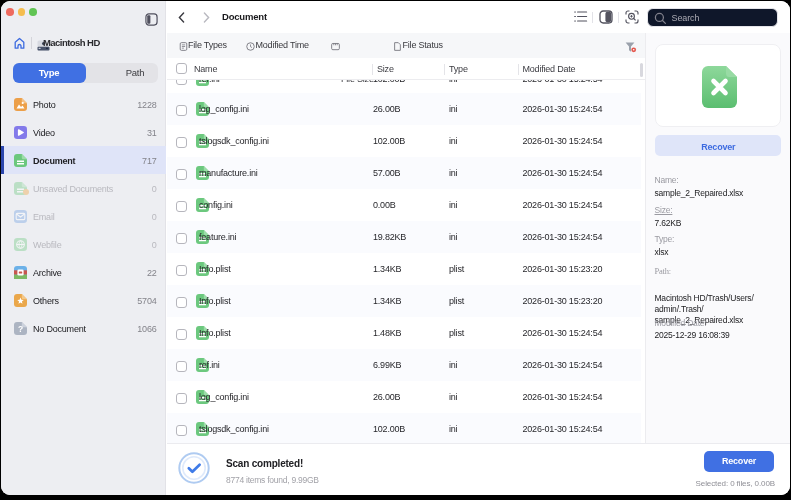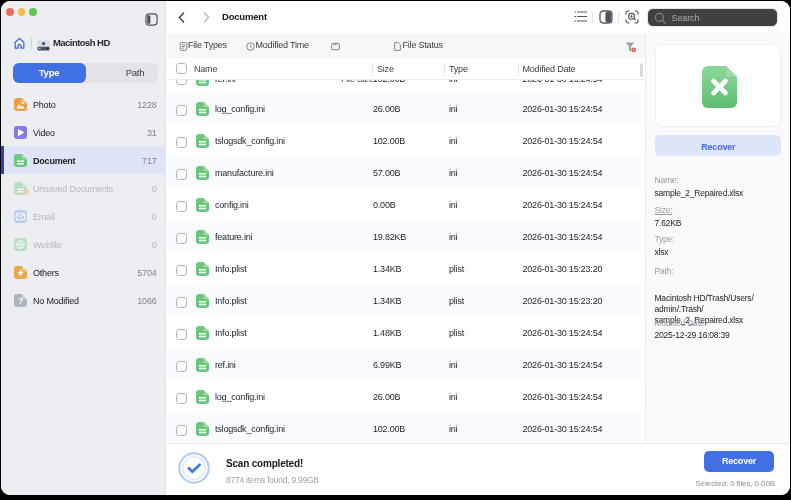--- a/index.html
+++ b/index.html
@@ -7,21 +7,21 @@
 .window { position:absolute; left:1px; top:1px; width:789px; height:494px; border-radius:9px; background:#fff; overflow:hidden; }
 
 .sidebar { position:absolute; left:0; top:0; width:165px; height:100%; background:#EDEEF2; border-right:1px solid #E2E2E7; }
 .tl { position:absolute; top:7.2px; width:7.6px; height:7.6px; border-radius:50%; }
 .tl.r { left:5px;  background:#EE6A5F; }
 .tl.y { left:16.6px; background:#F5BD4F; }
 .tl.g { left:28.2px; background:#61C454; }
 .sb-toggle { position:absolute; left:144px; top:11px; }
 .homerow { position:absolute; left:13px; top:35px; height:14px; }
 .sep-v { position:absolute; left:29.5px; top:35.5px; width:1px; height:12px; background:#D4D4DA; }
-.mhd { position:absolute; left:52px; top:35.5px; font-size:9.5px; font-weight:bold; color:#2a2a2e; letter-spacing:-0.55px;}
+.mhd { position:absolute; left:42px; top:35.5px; font-size:9.5px; font-weight:bold; color:#2a2a2e; letter-spacing:-0.55px;}
 .seg { position:absolute; left:11.5px; top:61.5px; width:145px; height:20px; background:#E3E3E7; border-radius:6px; }
 .seg .on { position:absolute; left:0; top:0; width:73px; height:20px; background:#4070E3; border-radius:6px; color:#fff; font-size:9.5px; font-weight:bold; text-align:center; line-height:20px; letter-spacing:-0.2px;}
 .seg .off { position:absolute; left:73px; top:0; width:72px; height:20px; color:#3c3c40; font-size:9.5px; text-align:center; line-height:20px; letter-spacing:-0.2px;padding-left:27px;}
 .nav { position:absolute; left:0; top:89px; width:165px; }
 .nav .it { position:relative; height:28px; }
 .nav .ic { position:absolute; left:13px; top:7px; }
 .nav .lb { position:absolute; left:32px; top:9.5px; font-size:9px; color:#202024; letter-spacing:-0.2px; }
 .nav .ct { position:absolute; right:9.5px; top:9.5px; font-size:9px; color:#83838a; letter-spacing:-0.2px; }
 .nav .it.sel { background:#DFE4F8; }
 .nav .it.sel::before { content:""; position:absolute; left:0; top:0; width:3px; height:28px; background:#2b46ad; }
@@ -34,40 +34,40 @@
 .fitem { position:absolute; top:39px; font-size:9px; color:#39393e; letter-spacing:-0.2px; }
 .fic { position:absolute; top:40.5px; }
 .thead { position:absolute; left:166px; top:56.5px; width:479px; height:22px; background:#fff; border-bottom:1px solid #ECECEF; font-size:9px; color:#3c3c42; letter-spacing:-0.2px; }
 .thead .cs { position:absolute; top:6px; width:1px; height:11px; background:#E4E4E8; }
 .cb { position:absolute; width:11px; height:11px; border:1.2px solid #b6b6bd; border-radius:3px; background:#fff; }
 .rows { position:absolute; left:166px; top:78.5px; width:474px; height:363.8px; overflow:hidden; }
 .row { position:relative; height:32px; font-size:9px; color:#27272b; letter-spacing:-0.2px; }
 .row:nth-child(even) { background:#FAFBFE; }
 .row .cb { left:8.6px; top:11.5px; }
 .row .fico { position:absolute; left:29px; top:9px; }
-.row .nm { position:absolute; left:48px; top:11px; }
+.row .nm { position:absolute; left:32px; top:11px; }
 .row .sz { position:absolute; left:206px; top:11px; }
 .row .tp { position:absolute; left:282px; top:11px; }
 .row .dt { position:absolute; left:355.5px; top:11px; }
 .sbar { position:absolute; left:639.4px; top:62px; width:3px; height:14px; border-radius:1.5px; background:#D8D8DE; }
 
 .footer { position:absolute; left:166px; top:442.3px; width:623px; height:52px; background:#fff; border-top:1px solid #EBEBEF; }
 .scan-circ { position:absolute; left:9px; top:6px; }
 .scan-t { position:absolute; left:59px; top:14px; font-size:10px; font-weight:bold; color:#202024; letter-spacing:-0.2px; }
 .scan-s { position:absolute; left:59px; top:31px; font-size:8.5px; color:#a2a2a8; letter-spacing:-0.25px; }
 .recover-btn { position:absolute; left:537px; top:7.2px; width:70px; height:21px; background:#4070E3; border-radius:5px; color:#fff; font-size:9px; font-weight:bold; text-align:center; line-height:21px; letter-spacing:-0.2px; }
 .sel-info { position:absolute; right:15px; top:35px; font-size:8px; color:#8f8f96; letter-spacing:-0.1px; }
 
 .rpanel { position:absolute; left:643.8px; top:32px; width:145.2px; height:410px; background:#FAFAFC; border-left:1px solid #ECECEF; }
 .card { position:absolute; left:9.5px; top:11px; width:126px; height:83px; background:#fff; border:1px solid #EFEFF2; border-radius:8px; }
 .rec-lite { position:absolute; left:9.5px; top:102px; width:126px; height:21px; background:#DFE5F9; border-radius:5px; color:#3D6BE0; font-size:9px; font-weight:bold; text-align:center; line-height:25px; letter-spacing:-0.2px; }
 .dl { position:absolute; left:8.7px; font-size:8.5px; color:#9a9aa1; letter-spacing:-0.2px; }
 .dv { position:absolute; left:8.7px; font-size:8.5px; color:#1c1c1f; letter-spacing:-0.2px; }
 
-.search { position:absolute; left:645.5px; top:6.5px; width:131px; height:19px; border:1px solid #E5E5EA; border-radius:6px; background:#404040; }
+.search { position:absolute; left:645.5px; top:6.5px; width:131px; height:19px; border:1px solid #E5E5EA; border-radius:6px; background:#0f172a; }
 .search span { position:absolute; left:24px; top:4.5px; font-size:9px; color:#A9A9B2; letter-spacing:-0.1px; }
 .tbicon { position:absolute; top:9px; }
 .tsep { position:absolute; top:11px; width:1px; height:11px; background:#E2E2E7; }
 </style>
 </head>
 <body>
 <div class="window">
 
   <div class="titlebar"></div>
   <div class="filterbar"></div>
@@ -154,34 +154,45 @@
           <span class="ic"><svg width="13" height="13" viewBox="0 0 13 13">
               <rect width="13" height="13" rx="3.2" fill="#6CC87E"></rect>
               <circle cx="6.5" cy="6.5" r="3.8" fill="none" stroke="#fff" stroke-width="1.1"></circle>
               <path d="M2.7 6.5 H10.3 M6.5 2.7 C4.5 4.5 4.5 8.5 6.5 10.3 M6.5 2.7 C8.5 4.5 8.5 8.5 6.5 10.3" fill="none" stroke="#fff" stroke-width="1"></path>
             </svg></span>
           <span class="lb">Webfile</span>
           <span class="ct">0</span>
         </div>
       <div class="it">
           <span class="ic"><svg width="13" height="13" viewBox="0 0 13 13">
+              <rect width="13" height="13" rx="3" fill="#6CB1E8"></rect>
+              <rect y="4.3" width="13" height="4.4" fill="#C9574D"></rect>
+              <rect y="8.7" width="13" height="4.3" rx="0" fill="#7CB963"></rect>
+              <rect x="3.4" y="3.4" width="6.2" height="6.2" rx="1.3" fill="#fff"></rect>
+              <rect x="4.8" y="5.6" width="3.4" height="1.8" rx="0.5" fill="#C9574D"></rect>
+            </svg></span>
+          <span class="lb">Archive</span>
+          <span class="ct">22</span>
+        </div>
+      <div class="it">
+          <span class="ic"><svg width="13" height="13" viewBox="0 0 13 13">
               <path d="M3 0 H7.8 L13 5.2 V10 A3 3 0 0 1 10 13 H3 A3 3 0 0 1 0 10 V3 A3 3 0 0 1 3 0 Z" fill="#EAA74B"></path>
               <path d="M7.8 0 L13 5.2 H9.3 A1.5 1.5 0 0 1 7.8 3.7 Z" fill="#f4c88a"></path>
               <path d="M6.5 3.6 L7.4 5.8 L9.7 6 L7.9 7.5 L8.5 9.8 L6.5 8.5 L4.5 9.8 L5.1 7.5 L3.3 6 L5.6 5.8 Z" fill="#fff"></path>
             </svg></span>
           <span class="lb">Others</span>
           <span class="ct">5704</span>
         </div>
       <div class="it">
           <span class="ic"><svg width="13" height="13" viewBox="0 0 13 13">
               <path d="M3 0 H7.8 L13 5.2 V10 A3 3 0 0 1 10 13 H3 A3 3 0 0 1 0 10 V3 A3 3 0 0 1 3 0 Z" fill="#ACB4C2"></path>
               <path d="M7.8 0 L13 5.2 H9.3 A1.5 1.5 0 0 1 7.8 3.7 Z" fill="#ccd2dd"></path>
               <text x="6.5" y="9.8" font-size="8.5" font-weight="bold" fill="#fff" text-anchor="middle" font-family="Liberation Sans">?</text>
             </svg></span>
-          <span class="lb">No Modified</span>
+          <span class="lb">No Document</span>
           <span class="ct">1066</span>
         </div>
     </div>
   </div>
 
   <svg class="chev" style="left:177px;top:11px;" width="7" height="11" viewBox="0 0 7 11">
       <path d="M5.6 1 L1.4 5.5 L5.6 10" fill="none" stroke="#3a3a40" stroke-width="1.4" stroke-linecap="round"></path>
     </svg>
   <svg class="chev" style="left:202px;top:11px;" width="7" height="11" viewBox="0 0 7 11">
       <path d="M1.4 1 L5.6 5.5 L1.4 10" fill="none" stroke="#b9b9c0" stroke-width="1.4" stroke-linecap="round"></path>
@@ -413,21 +424,21 @@
         <path d="M11.5 15.5 L23.5 27.5 M23.5 15.5 L11.5 27.5" stroke="#fff" stroke-width="4.6" stroke-linecap="round" transform="translate(0,-0.5)"></path>
       </svg>
     </div>
     <div class="rec-lite">Recover</div>
     <div class="dl" style="top:142px;">Name:</div>
     <div class="dv" style="top:155px;">sample_2_Repaired.xlsx</div>
     <div class="dl" style="top:172px;text-decoration:underline;">Size:</div>
     <div class="dv" style="top:185px;">7.62KB</div>
     <div class="dl" style="top:201px;">Type:</div>
     <div class="dv" style="top:214px;">xlsx</div>
-    <div class="dl" style="top:233px;">Path:</div>
+    <div class="dl" style="top:233px;font-family:Liberation Serif, serif;">Path:</div>
     <div class="dv" style="top:260px;line-height:10.8px;">Macintosh HD/Trash/Users/<br>admin/.Trash/<br>sample_2_Repaired.xlsx</div>
     <div class="dl" style="top:285px;">Modified Date:</div>
     <div class="dv" style="top:297px;">2025-12-29 16:08:39</div>
   </div>
 
   <div class="footer">
     <div class="scan-circ">
       <svg width="36" height="36" viewBox="0 0 36 36">
         <circle cx="18" cy="18" r="14.7" fill="#fff" stroke="#AFCBF1" stroke-width="2"></circle>
         <circle cx="18" cy="18" r="11.2" fill="#fff" stroke="#DFEAFB" stroke-width="1.6"></circle>

